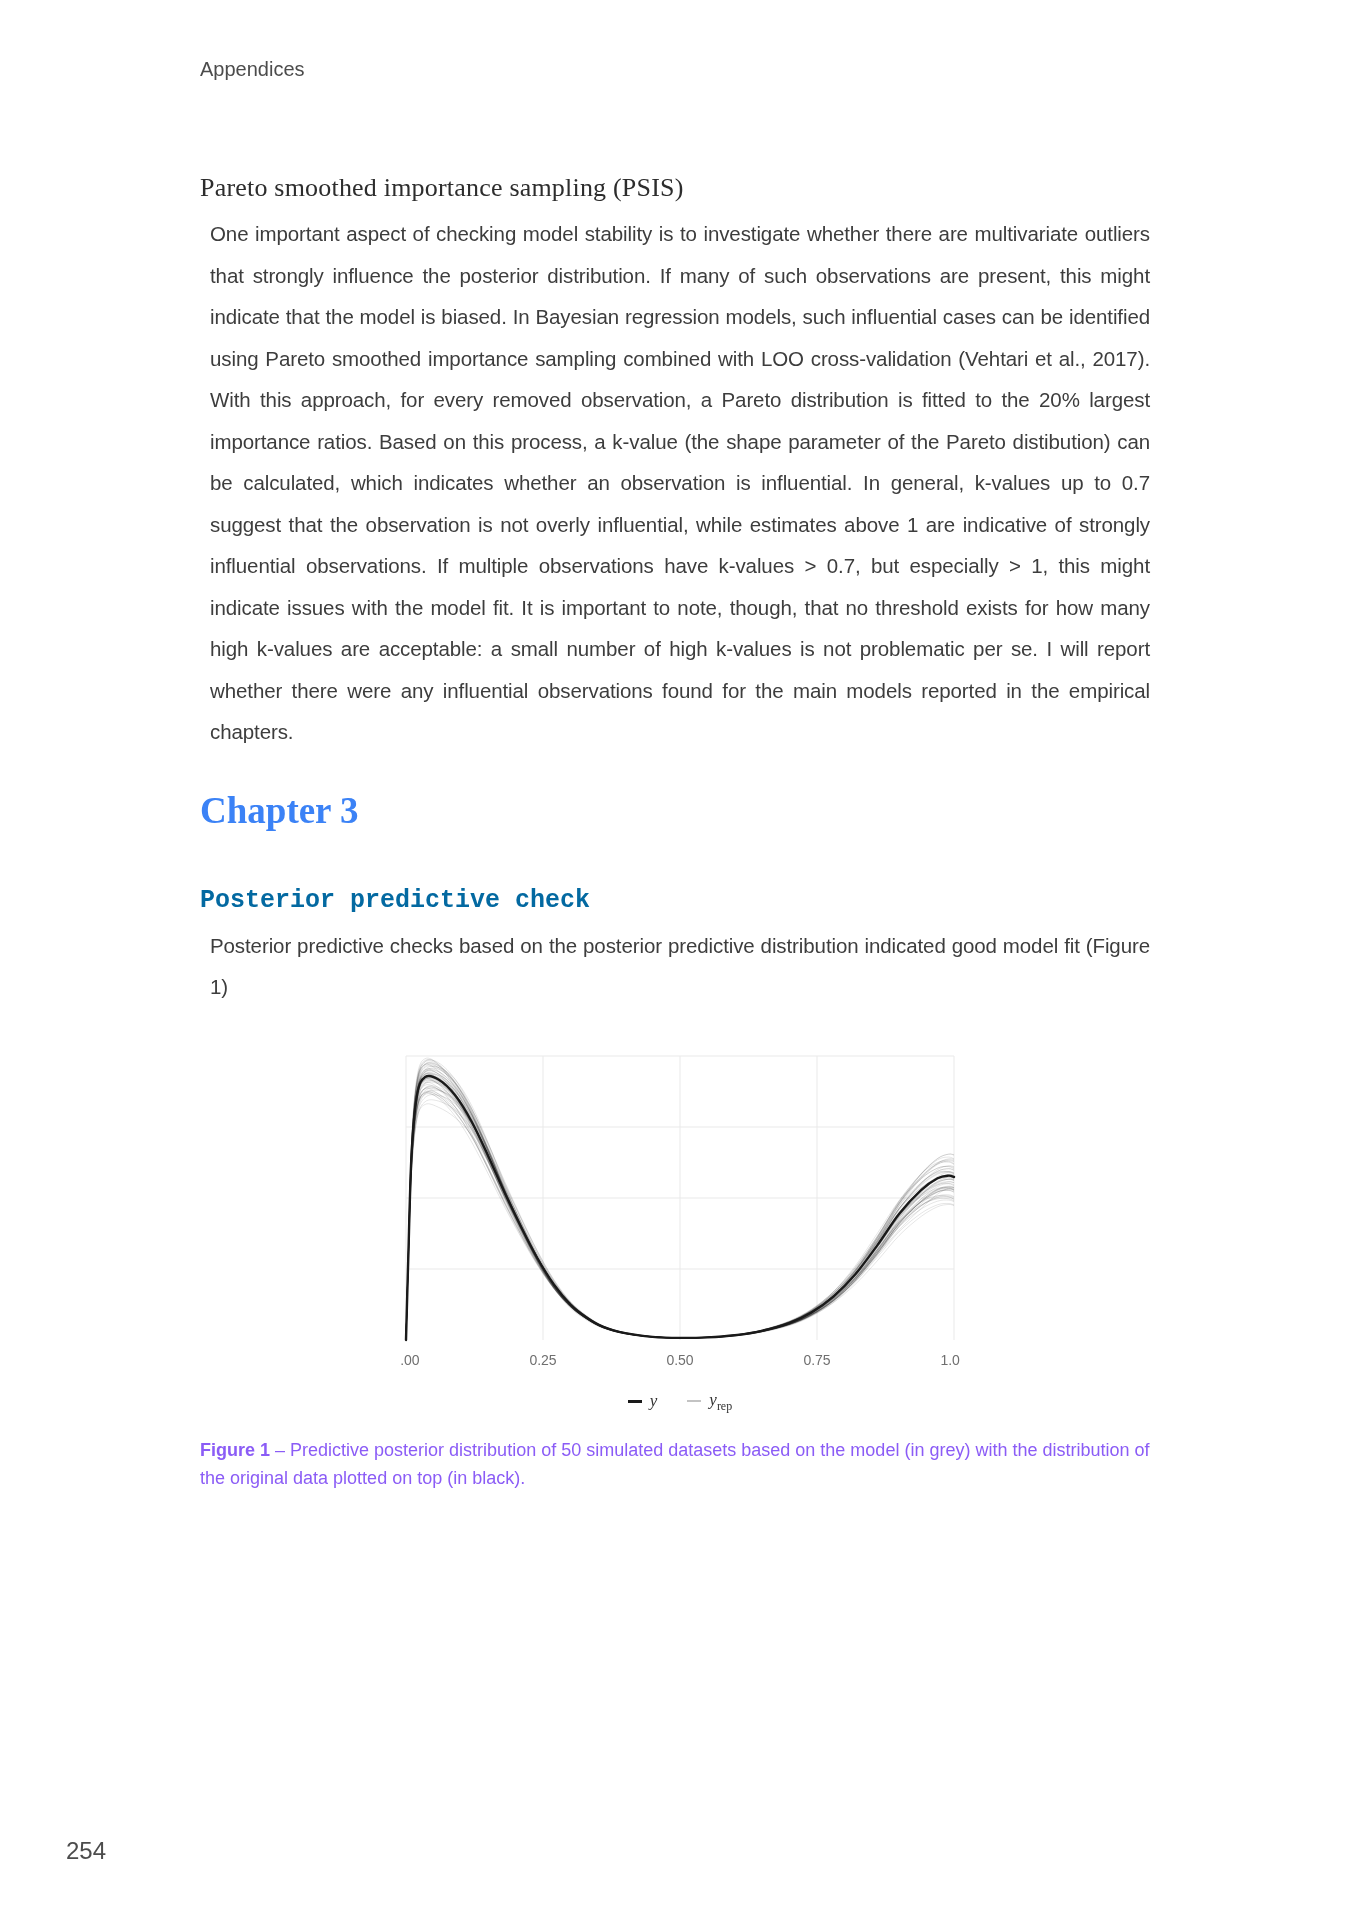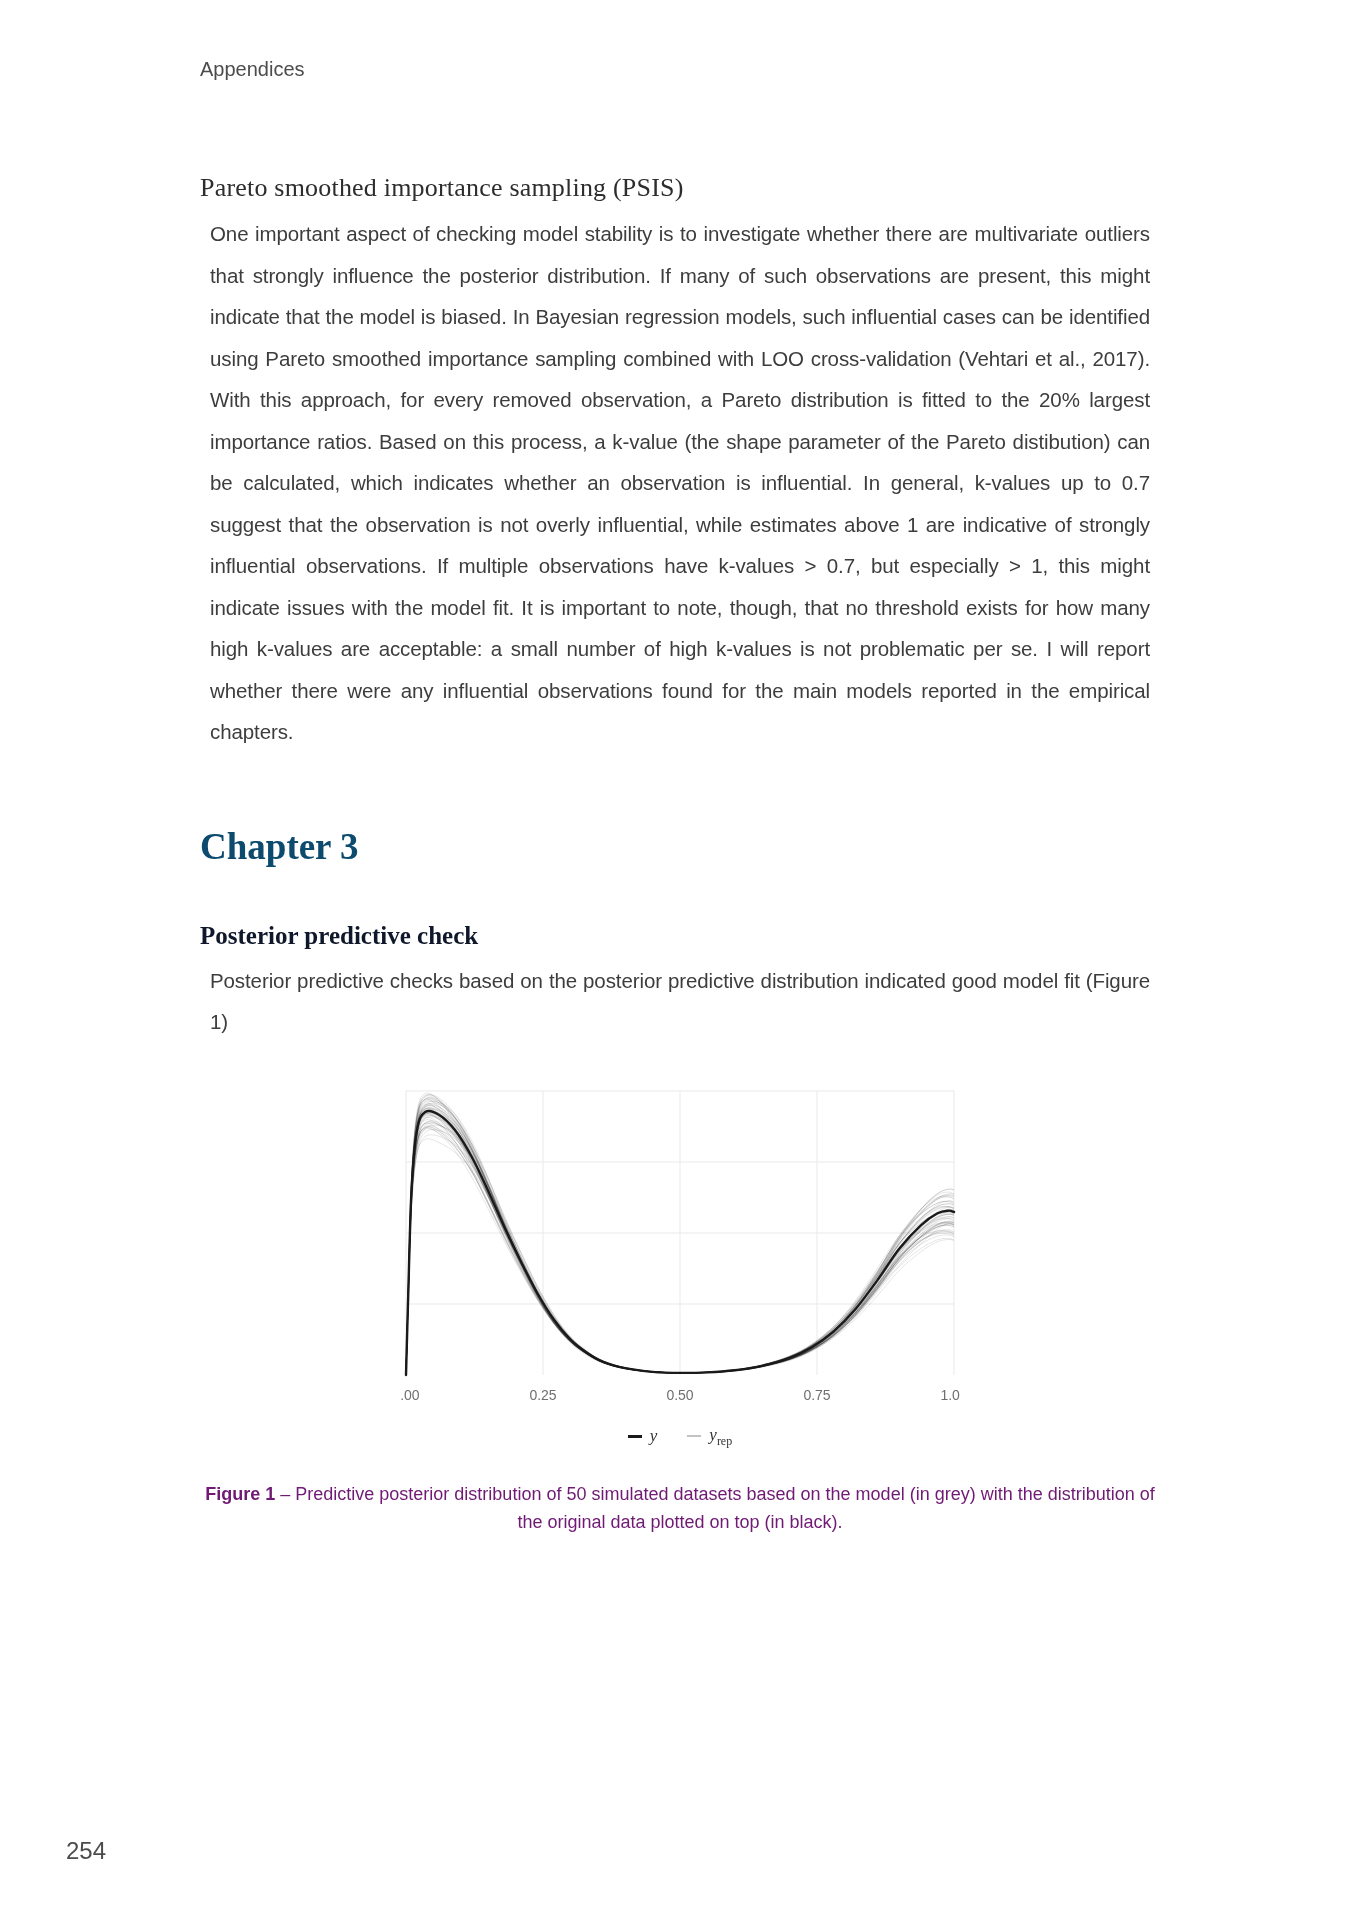--- a/index.html
+++ b/index.html
@@ -13,40 +13,40 @@
   h2.psis-heading{
     font-family:"Liberation Serif", serif;font-weight:400;font-size:26px;
     color:#2d2d2d;margin:0 0 10px 0;letter-spacing:0.2px;
   }
   p.body-text{
     font-size:20.5px;line-height:41.5px;text-align:justify;margin:10px;
     letter-spacing:-0.1px;color:#3d3d3d;
   }
   h1.chapter-heading{
     font-family:"Liberation Serif", serif;font-weight:600;font-size:37px;
-    color:#0c4a6e;margin:72px 0 0 0;
+    color:#3b82f6;margin:36px 0 0 0;
   }
   h3.ppc-heading{
-    font-family:Liberation Serif, serif;font-weight:700;font-size:25px;
-    color:#0f172a;margin:54px 0 10px 0;
+    font-family:Liberation Mono, monospace;font-weight:700;font-size:25px;
+    color:#0369a1;margin:54px 0 10px 0;
   }
   figure.figure-block{margin:34px 0 0 0;padding:0;}
   .chart-wrap{width:560px;margin:0 auto;}
   .chart-legend{
     display:flex;justify-content:center;align-items:center;gap:30px;
     margin-top:12px;font-family:"Liberation Serif", serif;font-size:17px;color:#333333;
   }
   .legend-item{display:inline-flex;align-items:center;}
   .swatch{display:inline-block;margin-right:8px;}
   .swatch-main{width:14px;height:3px;background:#1a1a1a;}
   .swatch-rep{width:14px;height:2px;background:#c3c3c3;}
   .legend-label i{font-style:italic;}
   .legend-label sub{font-size:12px;font-style:normal;position:relative;top:1px;}
   figcaption.figure-caption{
-    margin-top:32px;font-size:18px;line-height:28px;color:#701a75;text-align:center;
+    margin-top:23px;font-size:18px;line-height:28px;color:#8b5cf6;text-align:left;
   }
   figcaption.figure-caption strong{font-weight:700;}
   .page-number{position:absolute;left:66px;bottom:55px;font-size:24px;color:#4c4c4c;}
 </style>
 </head>
 <body>
 
 <div class="page">
 
   <div class="running-header">Appendices</div>

